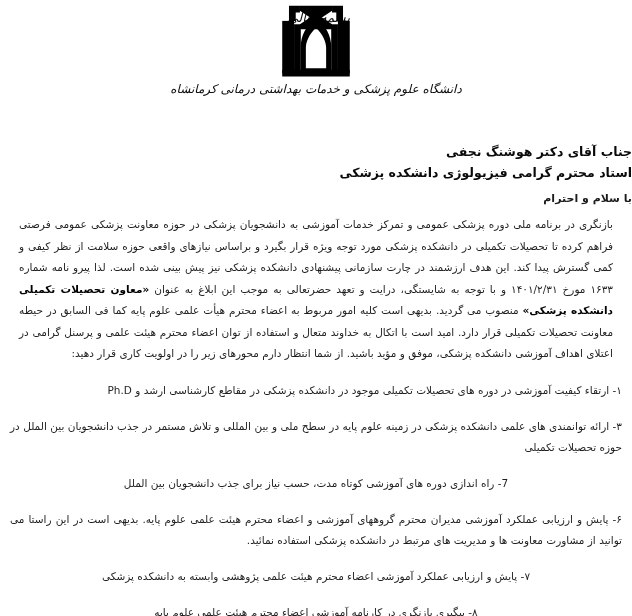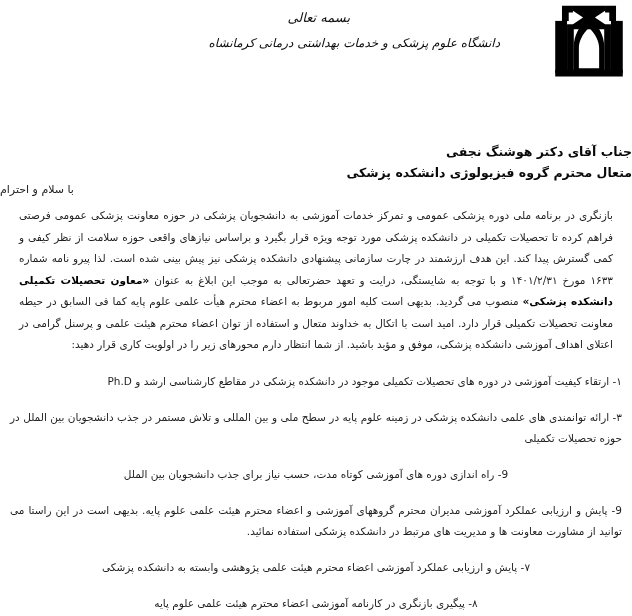--- a/index.html
+++ b/index.html
@@ -41,23 +41,22 @@
     letter-spacing: -0.5px;
     white-space: nowrap;
   }
 
   .letterhead {
     position: absolute;
     top: 4px;
     right: 0;
     left: 0;
     display: flex;
-    flex-direction: row;
+    flex-direction: column;
     align-items: center;
-    gap: 46px;
   }
 
   .logo {
     width: 86px;
     height: 76px;
     display: block;
   }
 
   .org-lines {
     margin-top: 2px;
@@ -74,24 +73,26 @@
   .addressee {
     text-align: right;
     font-weight: bold;
     font-size: 12.5px;
     line-height: 1.65;
     color: #0a0a0a;
     margin-top: 2px;
   }
 
   .greeting {
-    text-align: left;
+    text-align: right;
     font-size: 11px;
     color: #1c1c1c;
+    margin-top: 9px;
     margin-bottom: 4px;
+    font-weight: bold;
   }
 
   
   .body-wrap {
     padding: 0 10px;
     box-sizing: border-box;
   }
 
   .paragraph {
     font-size: 10.5px;
@@ -161,34 +162,34 @@
 
       <div class="org-lines">
         <div class="org-line-1">دانشگاه علوم پزشکی و خدمات بهداشتی درمانی کرمانشاه</div>
       </div>
 
     </div>
   </div>
 
   <div class="addressee">
     <div>جناب آقای دکتر هوشنگ نجفی</div>
-    <div>متعال محترم گروه فیزیولوژی دانشکده پزشکی</div>
+    <div>استاد محترم گرامی فیزیولوژی دانشکده پزشکی</div>
   </div>
 
   <div class="greeting">با سلام و احترام</div>
 
   <div class="body-wrap">
 
     <p class="paragraph"><span>بازنگری در برنامه ملی دوره پزشکی عمومی  و تمرکز خدمات آموزشی به دانشجویان پزشکی در حوزه معاونت پزشکی عمومی فرصتی فراهم کرده تا تحصیلات تکمیلی در دانشکده پزشکی مورد توجه ویژه قرار بگیرد و براساس نیازهای واقعی حوزه سلامت از نظر کیفی و کمی گسترش پیدا کند. این هدف ارزشمند در چارت سازمانی پیشنهادی دانشکده پزشکی نیز پیش بینی شده است. لذا پیرو نامه شماره ۱۶۳۳ مورخ ۱۴۰۱/۲/۳۱ و با توجه به شایستگی، درایت و تعهد حضرتعالی به موجب این ابلاغ به عنوان </span><b>«معاون تحصیلات تکمیلی دانشکده پزشکی»</b><span> منصوب می گردید. بدیهی است کلیه امور مربوط به اعضاء محترم هیأت علمی علوم پایه کما فی السابق در حیطه معاونت تحصیلات تکمیلی قرار دارد. امید است با اتکال به خداوند متعال و استفاده از توان اعضاء محترم هیئت علمی و پرسنل گرامی در اعتلای اهداف آموزشی دانشکده پزشکی، موفق و مؤید باشید. از شما انتظار دارم محورهای زیر را در اولویت کاری قرار دهید:</span></p>
 
     <ul class="list">
       <li class="list-item">۱- ارتقاء کیفیت آموزشی در دوره های تحصیلات تکمیلی موجود در دانشکده پزشکی در مقاطع کارشناسی ارشد و Ph.D</li>
       <li class="list-item">۳- ارائه توانمندی های علمی دانشکده پزشکی در زمینه علوم پایه در سطح ملی و بین المللی و تلاش مستمر در جذب دانشجویان بین الملل در حوزه تحصیلات تکمیلی</li>
-      <li class="list-item centered">9-  راه اندازی دوره های آموزشی کوتاه مدت، حسب نیاز برای جذب دانشجویان بین الملل</li>
-      <li class="list-item">9- پایش و ارزیابی عملکرد آموزشی مدیران محترم گروههای آموزشی و اعضاء محترم هیئت علمی علوم پایه. بدیهی است در این راستا  می توانید  از مشاورت معاونت ها و مدیریت های مرتبط در دانشکده پزشکی استفاده نمائید.</li>
+      <li class="list-item centered">7-  راه اندازی دوره های آموزشی کوتاه مدت، حسب نیاز برای جذب دانشجویان بین الملل</li>
+      <li class="list-item">۶- پایش و ارزیابی عملکرد آموزشی مدیران محترم گروههای آموزشی و اعضاء محترم هیئت علمی علوم پایه. بدیهی است در این راستا  می توانید  از مشاورت معاونت ها و مدیریت های مرتبط در دانشکده پزشکی استفاده نمائید.</li>
       <li class="list-item centered">۷- پایش و ارزیابی عملکرد آموزشی اعضاء محترم هیئت علمی پژوهشی وابسته به دانشکده پزشکی</li>
       <li class="list-item centered">۸- پیگیری بازنگری در کارنامه آموزشی اعضاء محترم هیئت علمی علوم پایه</li>
 
     </ul>
 
   </div>
 
 </div>
 
 </body></html>

